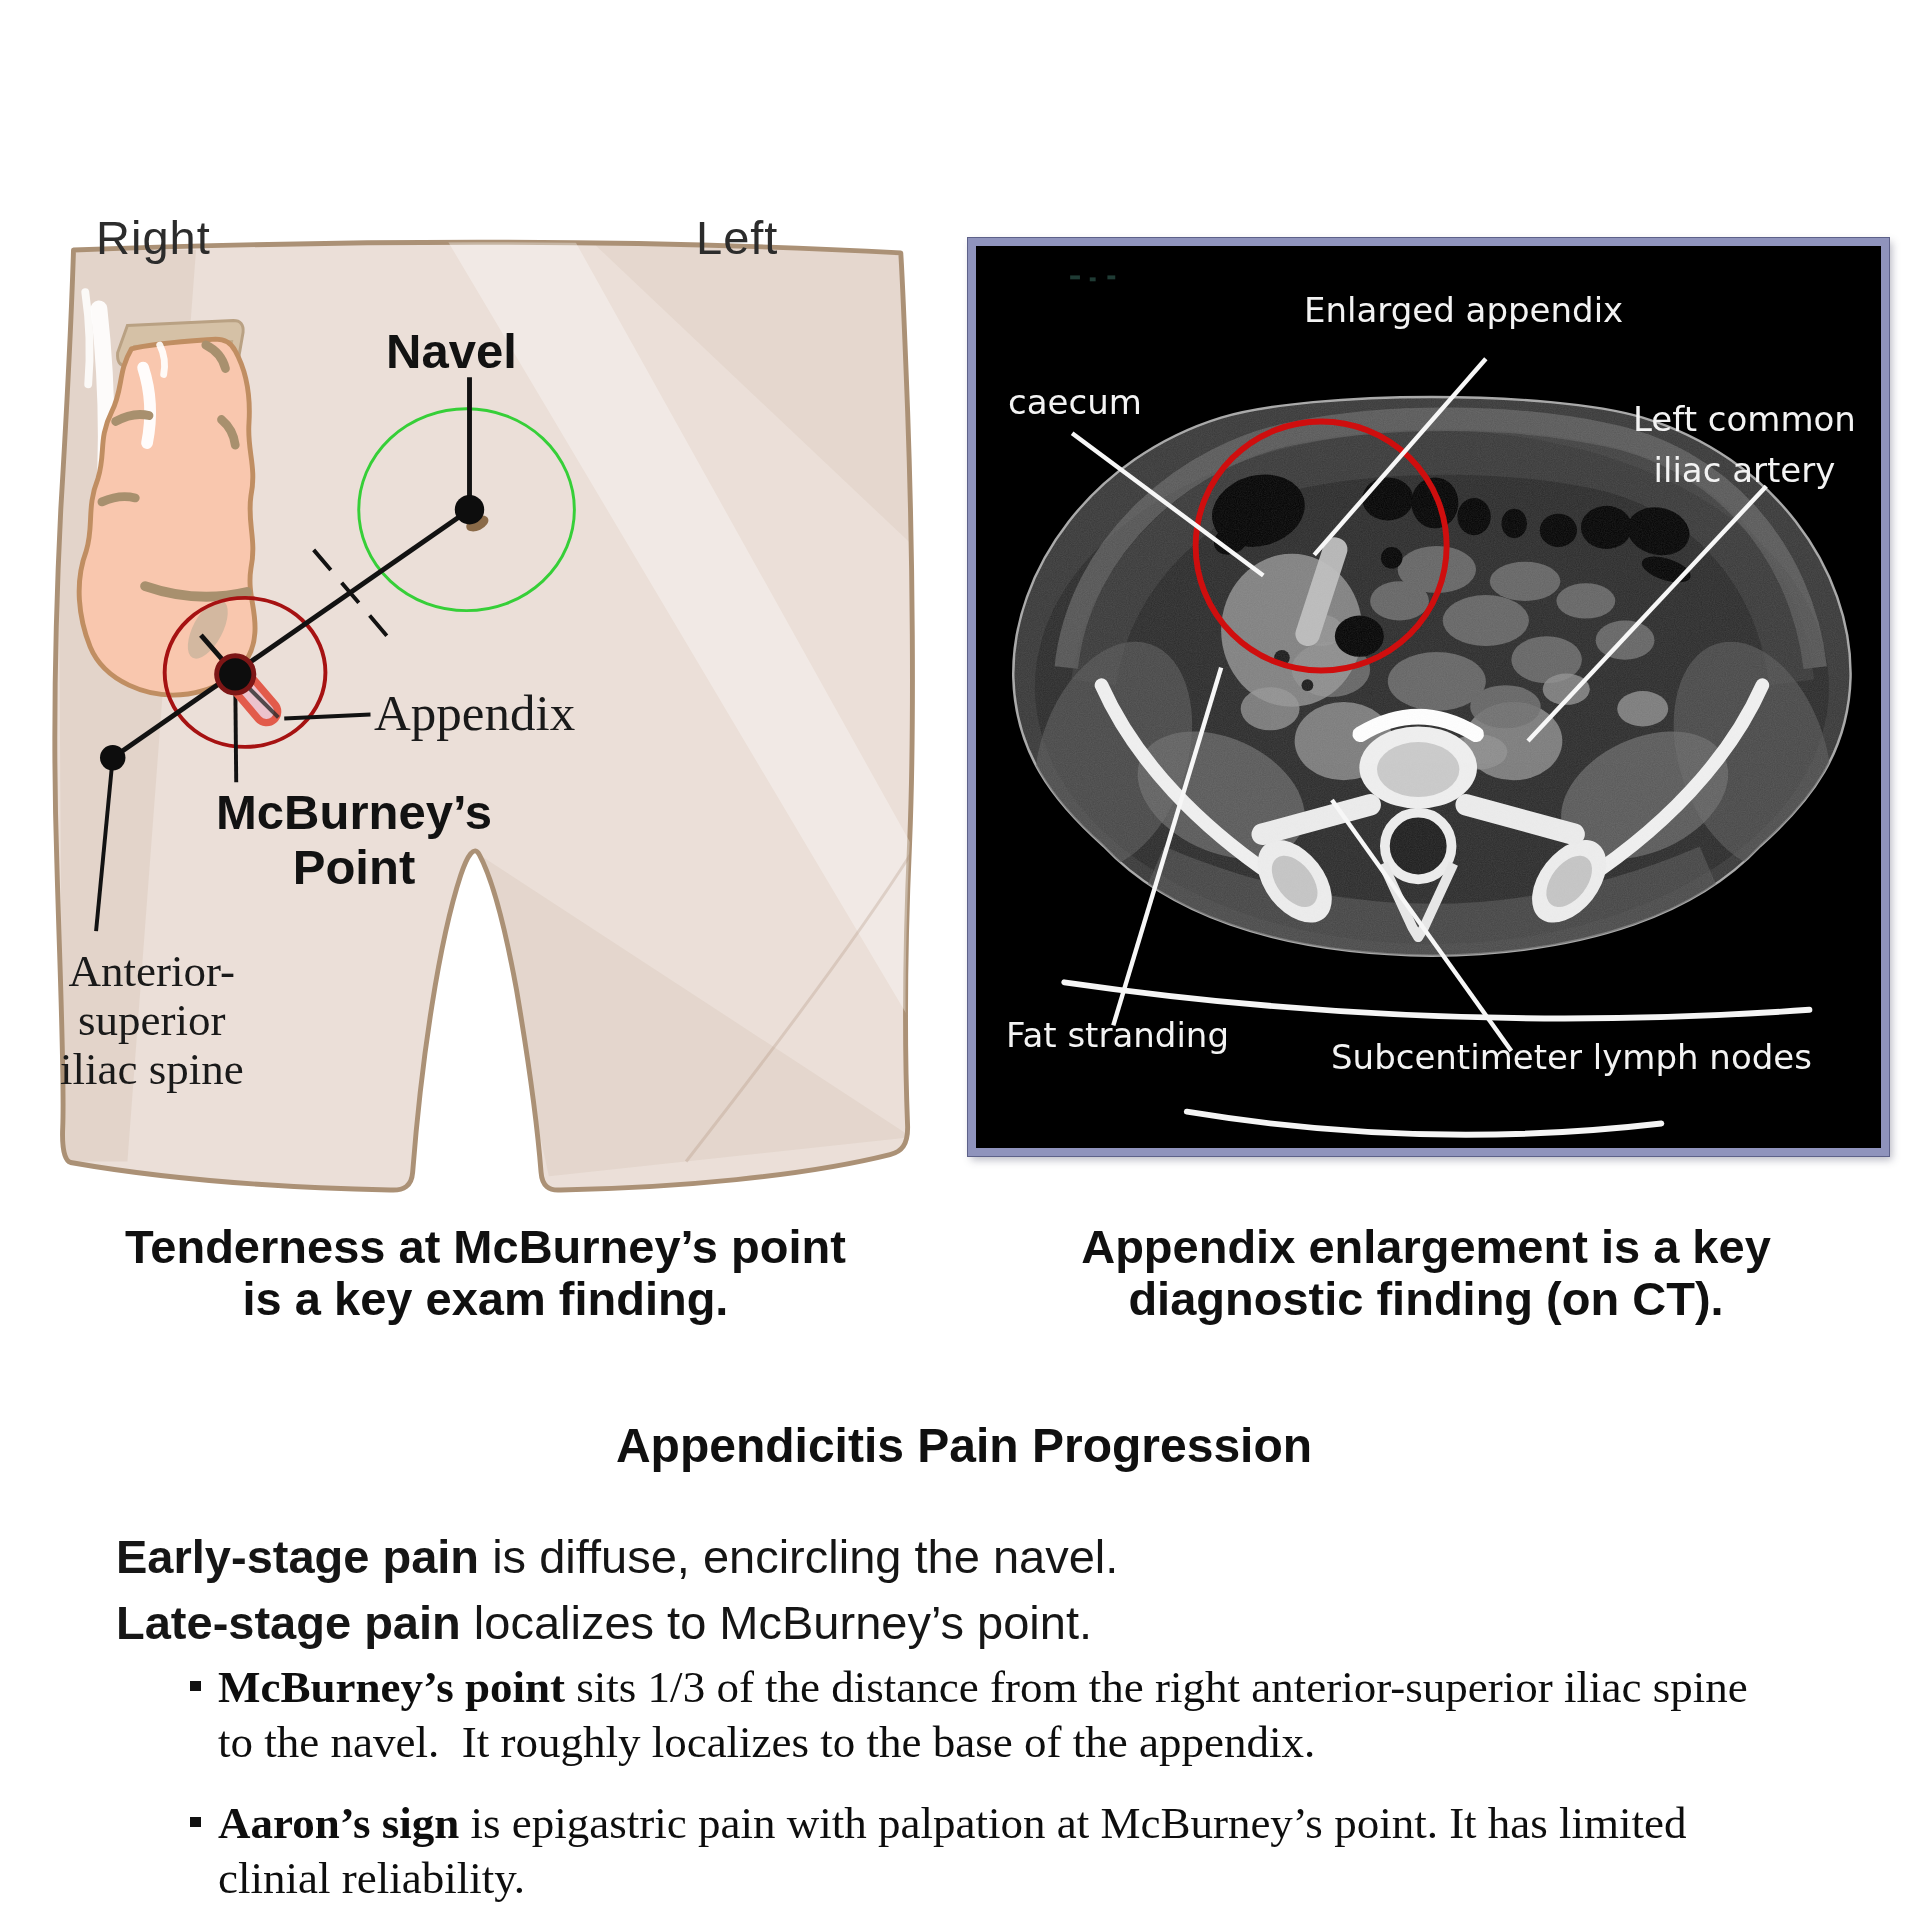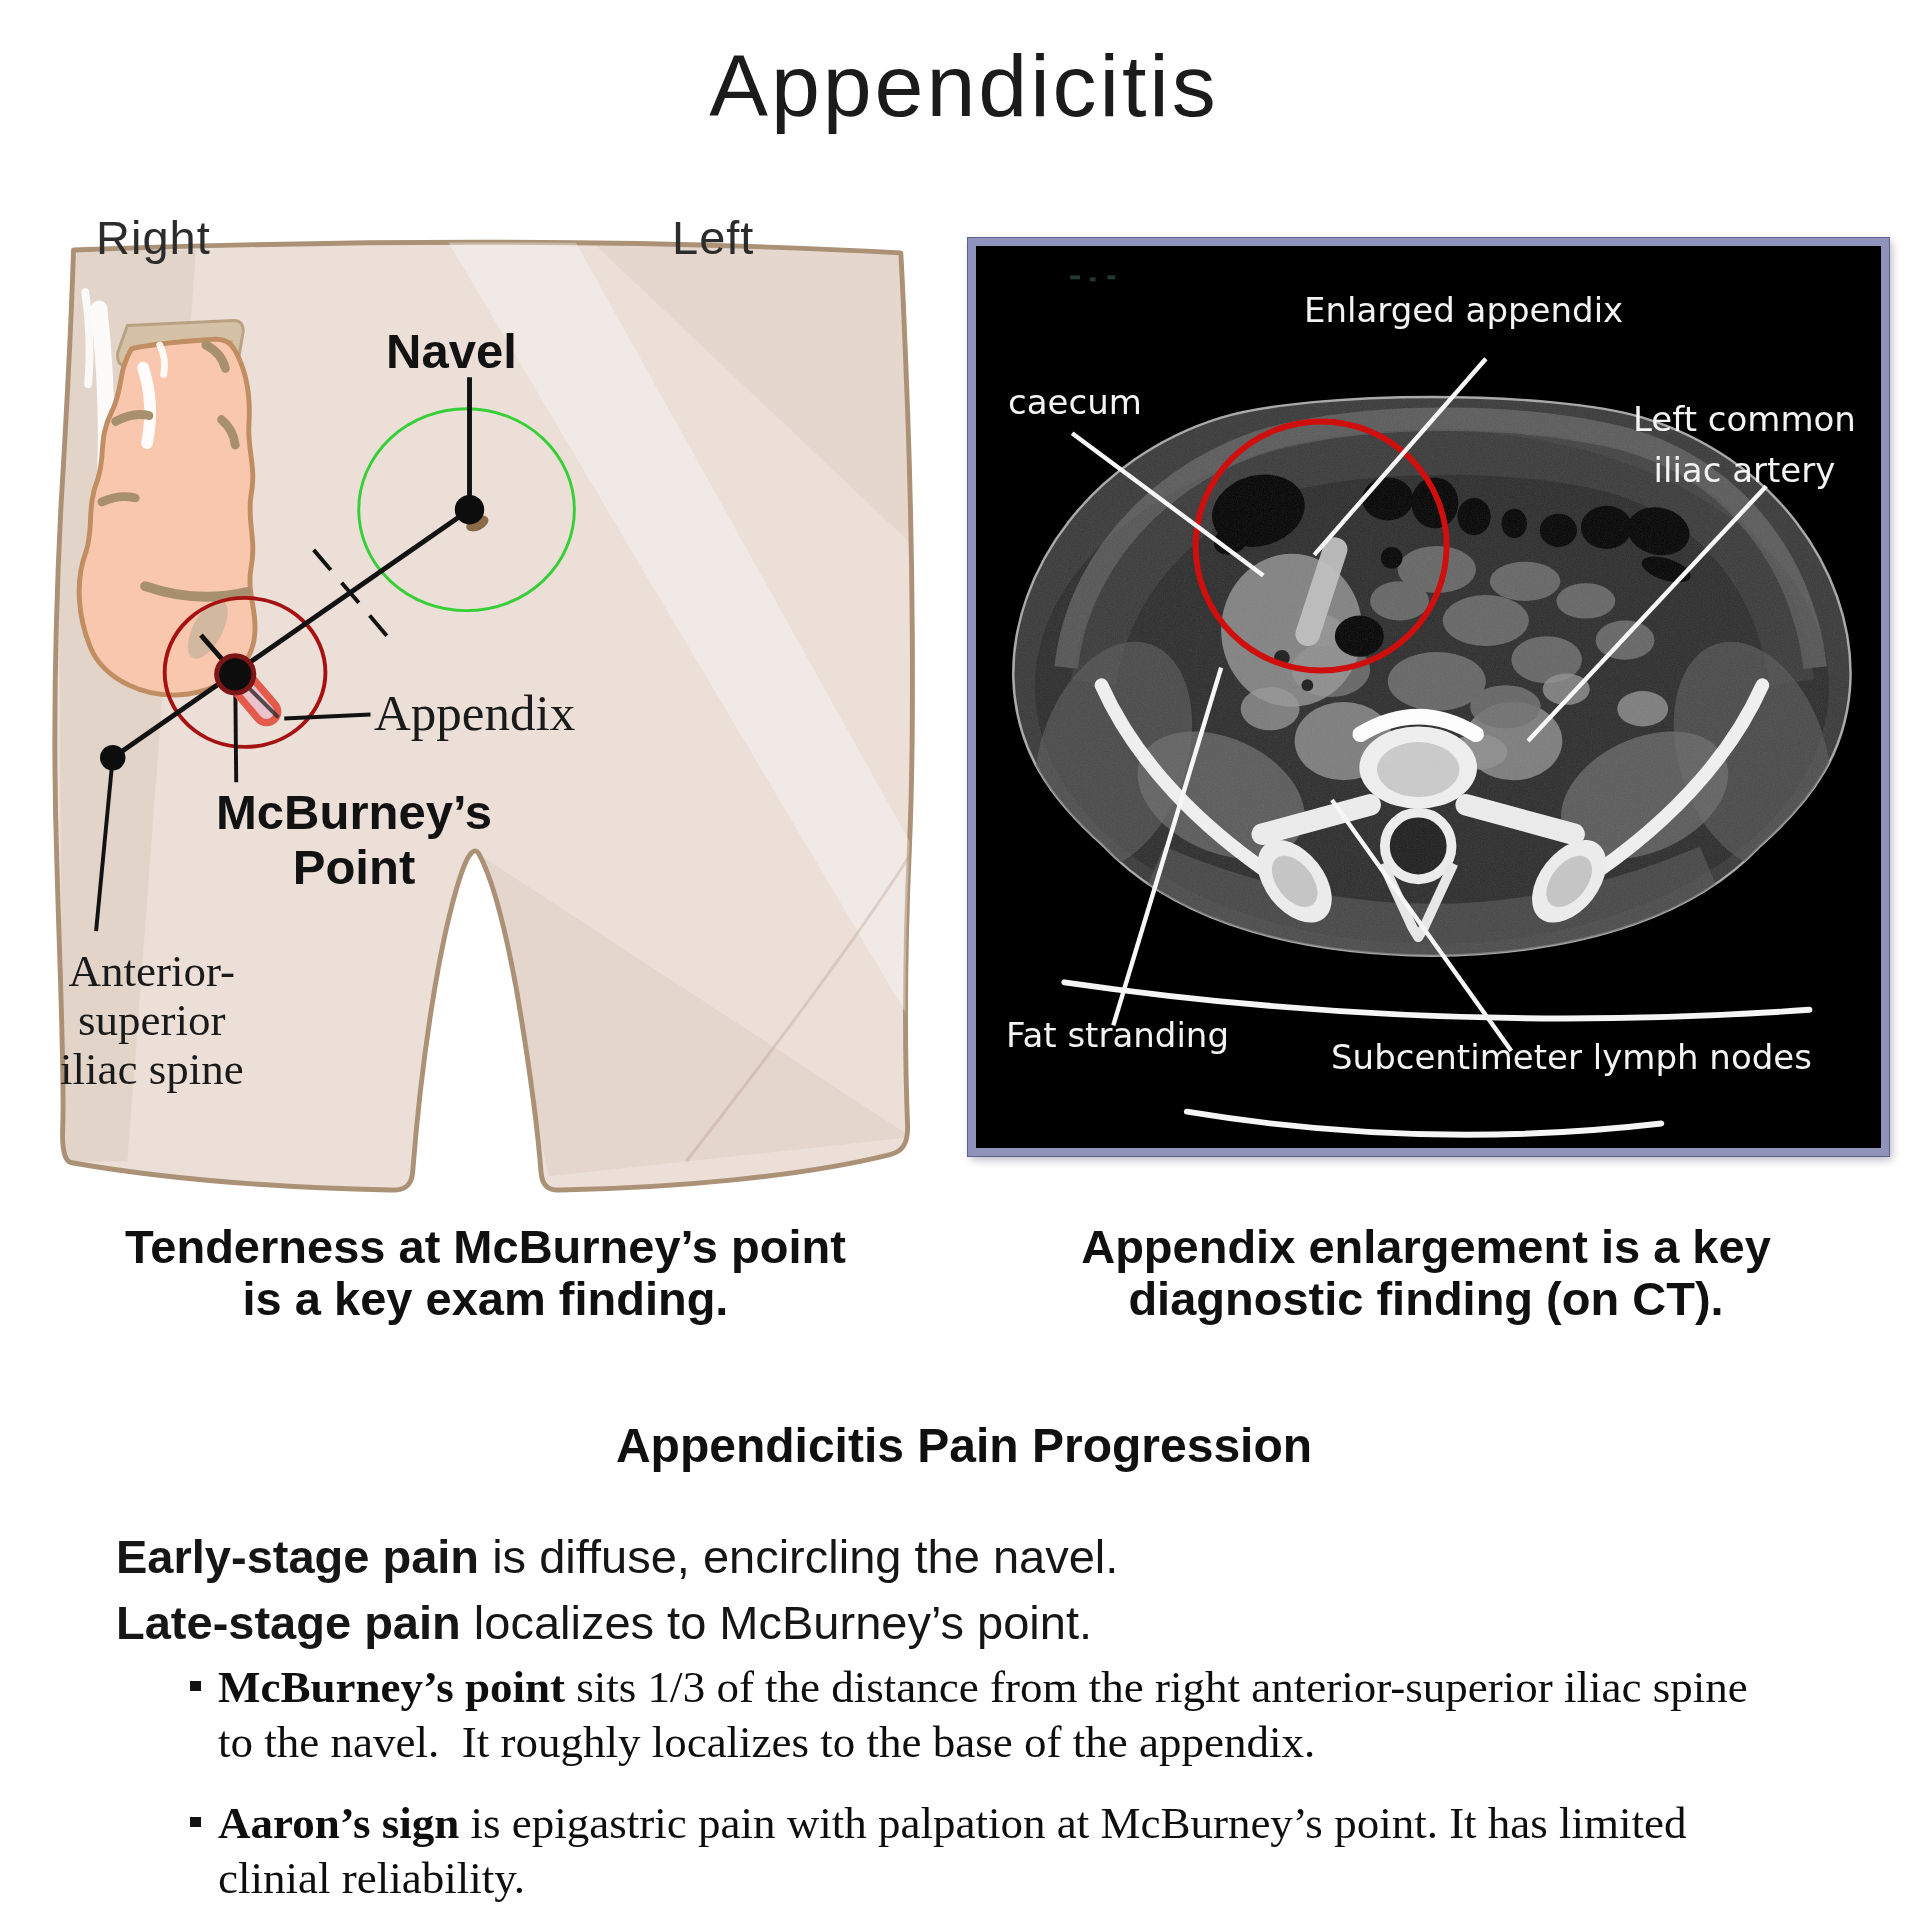--- a/index.html
+++ b/index.html
@@ -221,24 +221,23 @@
       <g stroke="#f7f7f7" stroke-width="4.5">
         <path d="M 98,191 L 293,336"></path>
         <path d="M 520,115 L 345,315"></path>
         <path d="M 806,245 L 563,505"></path>
         <path d="M 140,795 L 250,430"></path>
         <path d="M 546,821 L 363,565"></path>
       </g>
     </svg>
   </div>
 
-  <div class="abs t-title">Appendicitis</div>
 
   <div class="abs t-side" style="left:96px;top:210px;">Right</div>
-  <div class="abs t-side" style="left:672px;top:210px;">Left</div>
+  <div class="abs t-side" style="left:696px;top:210px;">Left</div>
 
   <div class="abs t-navel">Navel</div>
   <div class="abs t-appendix">Appendix</div>
   <div class="abs t-mcburney preline">McBurney’s
 Point</div>
   <div class="abs t-asis preline">Anterior-
 superior
 iliac spine</div>
 
   <div class="abs ct-label" style="left:1304px;top:290px;width:392px;">Enlarged appendix</div>

